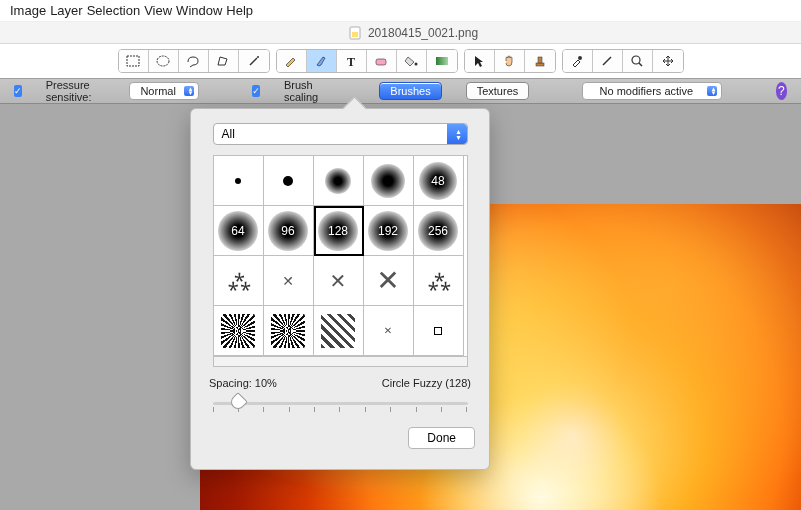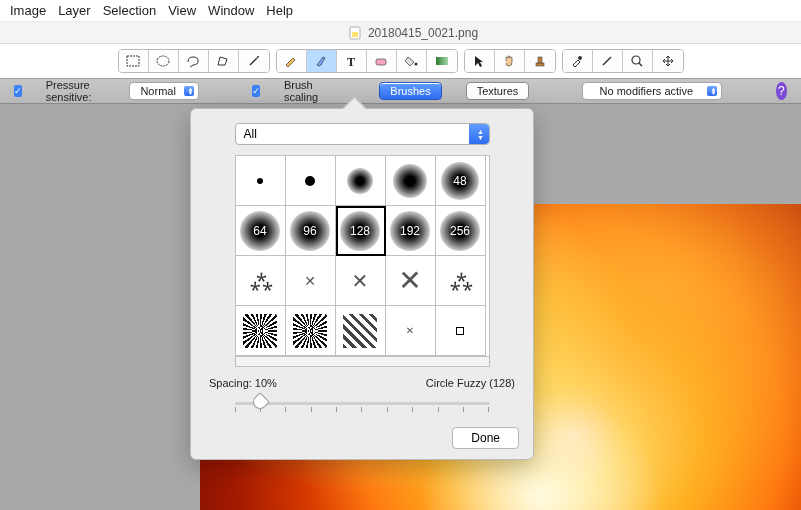--- a/index.html
+++ b/index.html
@@ -1,18 +1,18 @@
 <!DOCTYPE html>
 <html><head>
 <meta charset="utf-8">
 <style>
   * { box-sizing: border-box; margin: 0; padding: 0; }
   body { font-family: -apple-system, "Helvetica Neue", Arial, sans-serif; font-size: 12px; background: #fff; width: 801px; height: 510px; overflow: hidden; position: relative; }
 
-  .menubar { height: 22px; background: #fff; display: flex; align-items: center; padding: 0 10px; gap: 12px; border-bottom: 1px solid #eee; font-size: 13px; color: #222; }
+  .menubar { height: 22px; background: #fff; display: flex; align-items: center; padding: 0 10px; gap: 4px; border-bottom: 1px solid #eee; font-size: 13px; color: #222; }
   .menubar span { cursor: default; }
 
   .titlebar { height: 22px; background: #f4f4f4; border-bottom: 1px solid #d9d9d9; display: flex; align-items: center; justify-content: center; gap: 6px; color: #555; font-size: 12px; padding-left: 25px; }
   .docicon { display:inline-flex; }
 
   .toolbar { height: 34px; background: #fff; display: flex; align-items: center; justify-content: center; gap: 6px; }
   .tool-group { display: flex; border: 1px solid #b9b9b9; border-radius: 4px; overflow: hidden; }
   .tool-btn { width: 30px; height: 22px; border: none; border-right: 1px solid #c7c7c7; background: #fdfdfd; display:flex; align-items:center; justify-content:center; cursor:pointer; }
   .tool-btn:last-child { border-right: none; }
   .tool-btn.active { background: #b7dcff; }
@@ -29,21 +29,21 @@
   .help-badge { width:18px; height:18px; border-radius:50%; background:#7b4bd6; color:#fff; font-size:12px; display:flex; align-items:center; justify-content:center; cursor:pointer; }
 
   .canvas-area { position:absolute; top:104px; left:0; right:0; bottom:0; background:#a9a9a9; }
   .image-canvas { position:absolute; top:100px; left:200px; width:620px; height:420px; background: radial-gradient(circle at 60% 55%, #fff8e0 0%, #ffe070 12%, #ffb020 30%, #ff7a10 48%, #d83a00 62%, #a31a00 78%, #6e0a00 100%); }
   .image-canvas::before{content:"";position:absolute;inset:0;background:
     radial-gradient(ellipse at 30% 30%, rgba(255,240,120,.85), transparent 40%),
     radial-gradient(ellipse at 75% 20%, rgba(255,175,50,.8), transparent 45%),
     radial-gradient(ellipse at 55% 70%, rgba(255,255,240,.9), transparent 25%);
   }
 
-  .popover { position:absolute; top:108px; left:190px; width:344px; background:#ececec; border:1px solid #bcbcbc; border-radius:6px; box-shadow: 0 8px 24px rgba(0,0,0,.25); padding:14px 14px 10px; }
+  .popover { position:absolute; top:108px; left:190px; width:300px; background:#ececec; border:1px solid #bcbcbc; border-radius:6px; box-shadow: 0 8px 24px rgba(0,0,0,.25); padding:14px 14px 20px; }
   .popover::before { content:""; position:absolute; top:-9px; left:155px; width:16px; height:16px; background:#ececec; border-left:1px solid #bcbcbc; border-top:1px solid #bcbcbc; transform:rotate(45deg); }
   .popover-select { width:255px; margin:0 auto 10px; height:22px; background:#fff; border:1px solid #b0b0b0; border-radius:4px; display:flex; align-items:center; padding:0 8px; position:relative; font-size:12px;}
   .popover-select::after{content:"";position:absolute;right:0;top:0;width:20px;height:100%;background:linear-gradient(#5f9dff,#2f6df2);border-radius:0 4px 4px 0;}
   .popover-select .arr{position:absolute;right:6px;top:5px;color:#fff;font-size:8px;line-height:6px;z-index:1;}
 
   .brush-grid-wrap { width:255px; margin:0 auto; border:1px solid #bfbfbf; background:#fff; }
   .brush-grid { display:grid; grid-template-columns: repeat(5, 50px); grid-auto-rows:50px; }
   .brush-cell { border-right:1px solid #bfbfbf; border-bottom:1px solid #bfbfbf; display:flex; align-items:center; justify-content:center; position:relative; cursor:pointer; background:#fff;}
   .brush-cell.selected { outline:2px solid #000; outline-offset:-2px; }
   .brush-fuzzy { border-radius:50%; background: radial-gradient(circle, #000 0%, #000 20%, rgba(0,0,0,.7) 40%, rgba(0,0,0,.2) 70%, transparent 85%); display:flex; align-items:center; justify-content:center; color:#fff; font-size:12px;}

